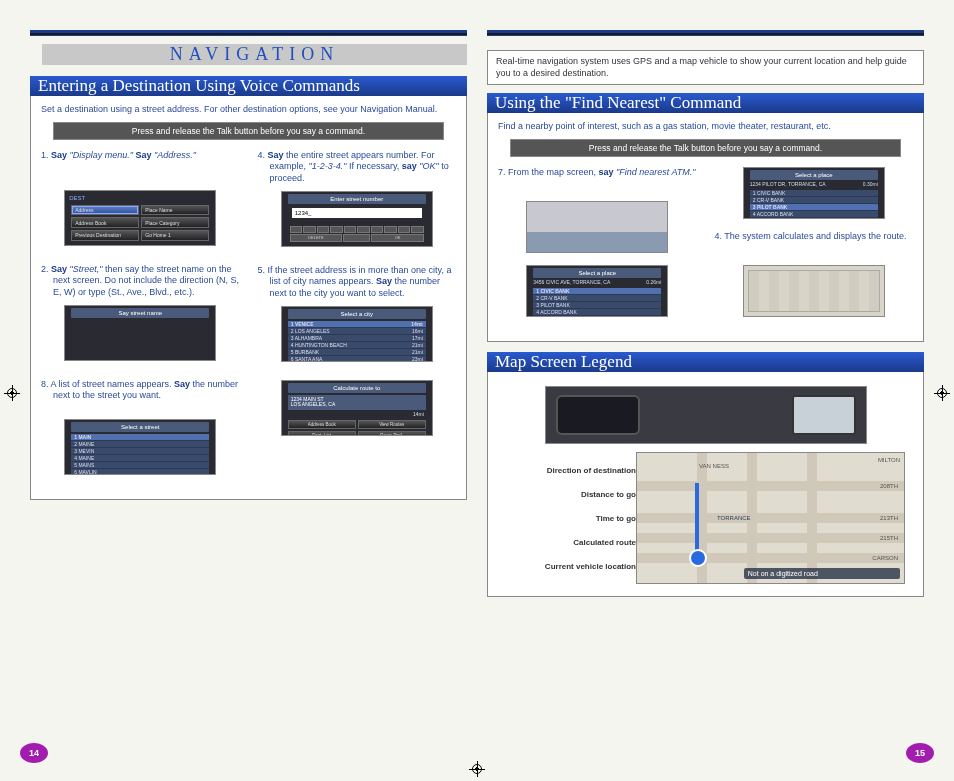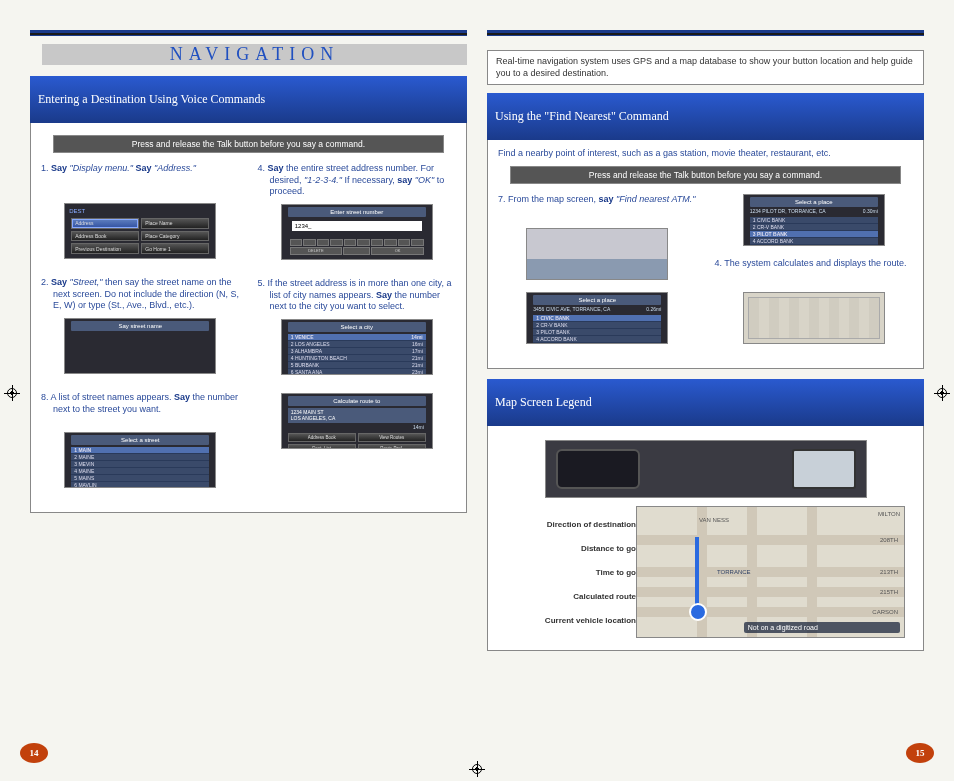--- a/index.html
+++ b/index.html
@@ -62,22 +62,22 @@
     font-size: 9px;
     line-height: 1.3;
     color: #333;
     margin: 14px 0 8px 0;
     background: #fff;
   }
   .section-header {
     background: linear-gradient(#2a5ad0, #1a3a8a);
     color: #fff;
     font-family: Georgia, 'Times New Roman', serif;
-    font-size: 12px;
-    padding: 16px 8px;
+    font-size: 17px;
+    padding: 0 8px;
     border-left: 0;
   }
   .section-box {
     border: 1px solid #888;
     border-top: none;
     padding: 8px 10px 12px 10px;
     background: #fff;
   }
   .section-intro {
     font-size: 9px;
@@ -303,28 +303,27 @@
     font-size: 7px;
     padding: 2px 4px;
     border-radius: 2px;
   }
   .page-num {
     position: absolute;
     bottom: -22px;
     width: 28px;
     height: 20px;
     border-radius: 50%;
-    background: #c2410c;
+    background: #a21caf;
     color: #fff;
     font-size: 9px;
     font-weight: bold;
     display: flex;
     align-items: center;
     justify-content: center;
-    font-family: Liberation Serif, serif;
   }
   .page-num.left { left: -10px; }
   .page-num.right { right: -10px; }
   .reg-mark {
     position: absolute;
     width: 16px;
     height: 16px;
     display: flex;
     align-items: center;
     justify-content: center;
@@ -413,20 +412,21 @@
 
     <div class="title-banner">
       <div class="title-bar"></div>
       <div class="title-body">
         <span class="title-text">NAVIGATION</span>
       </div>
     </div>
 
     <div class="section-header">Entering a Destination Using Voice Commands</div>
     <div class="section-box">
+      <div class="section-intro">Set a destination using a street address. For other destination options, see your Navigation Manual.</div>
       <div class="talk-bar">Press and release the Talk button before you say a command.</div>
 
       <div class="steps-grid">
 
         <div class="steps-col">
 
           <div class="step-text">
             <span>1. </span><b>Say</b><i> "Display menu."</i><b> Say</b><i> "Address."</i>
           </div>
           <div class="thumb">
@@ -459,21 +459,21 @@
               <div class="thumb-list-row">3 MEVIN</div>
               <div class="thumb-list-row">4 MAINE</div>
               <div class="thumb-list-row">5 MAINS</div>
               <div class="thumb-list-row">6 MAVLIN</div>
             </div>
           </div>
         </div>
 
         <div class="steps-col">
           <div class="step-text">
-            <span>4. </span><b>Say</b><span> the entire street address number. For desired, </span><i>"1-2-3-4."</i><span> If necessary, </span><b>say</b><i> "OK"</i><span> to proceed.</span>
+            <span>4. </span><b>Say</b><span> the entire street appears number. For example, </span><i>"1-2-3-4."</i><span> If necessary, </span><b>say</b><i> "OK"</i><span> to proceed.</span>
           </div>
           <div class="thumb">
             <div class="thumb-header">Enter street number</div>
             <div class="thumb-input">1234_</div>
             <div class="thumb-keys">
               <div class="thumb-key-row">
                   <div class="thumb-key"></div>
                   <div class="thumb-key"></div>
                   <div class="thumb-key"></div>
                   <div class="thumb-key"></div>
@@ -546,21 +546,21 @@
         </div>
       </div>
     </div>
 
     <div class="page-num left">14</div>
   </div>
 
   <div class="page">
     <div class="top-rule"></div>
 
-    <div class="intro-note">Real-time navigation system uses GPS and a map database to show your button location and help guide you to a desired destination.</div>
+    <div class="intro-note">Real-time navigation system uses GPS and a map vehicle to show your current location and help guide you to a desired destination.</div>
 
     <div class="section-header">Using the "Find Nearest" Command</div>
     <div class="section-box">
       <div class="section-intro">Find a nearby point of interest, such as a gas station, movie theater, restaurant, etc.</div>
       <div class="talk-bar">Press and release the Talk button before you say a command.</div>
 
       <div class="find-grid">
         <div class="find-col">
           <div class="step-text">
             <span>7. From the map screen, </span><b>say</b><i> "Find nearest ATM."</i>

